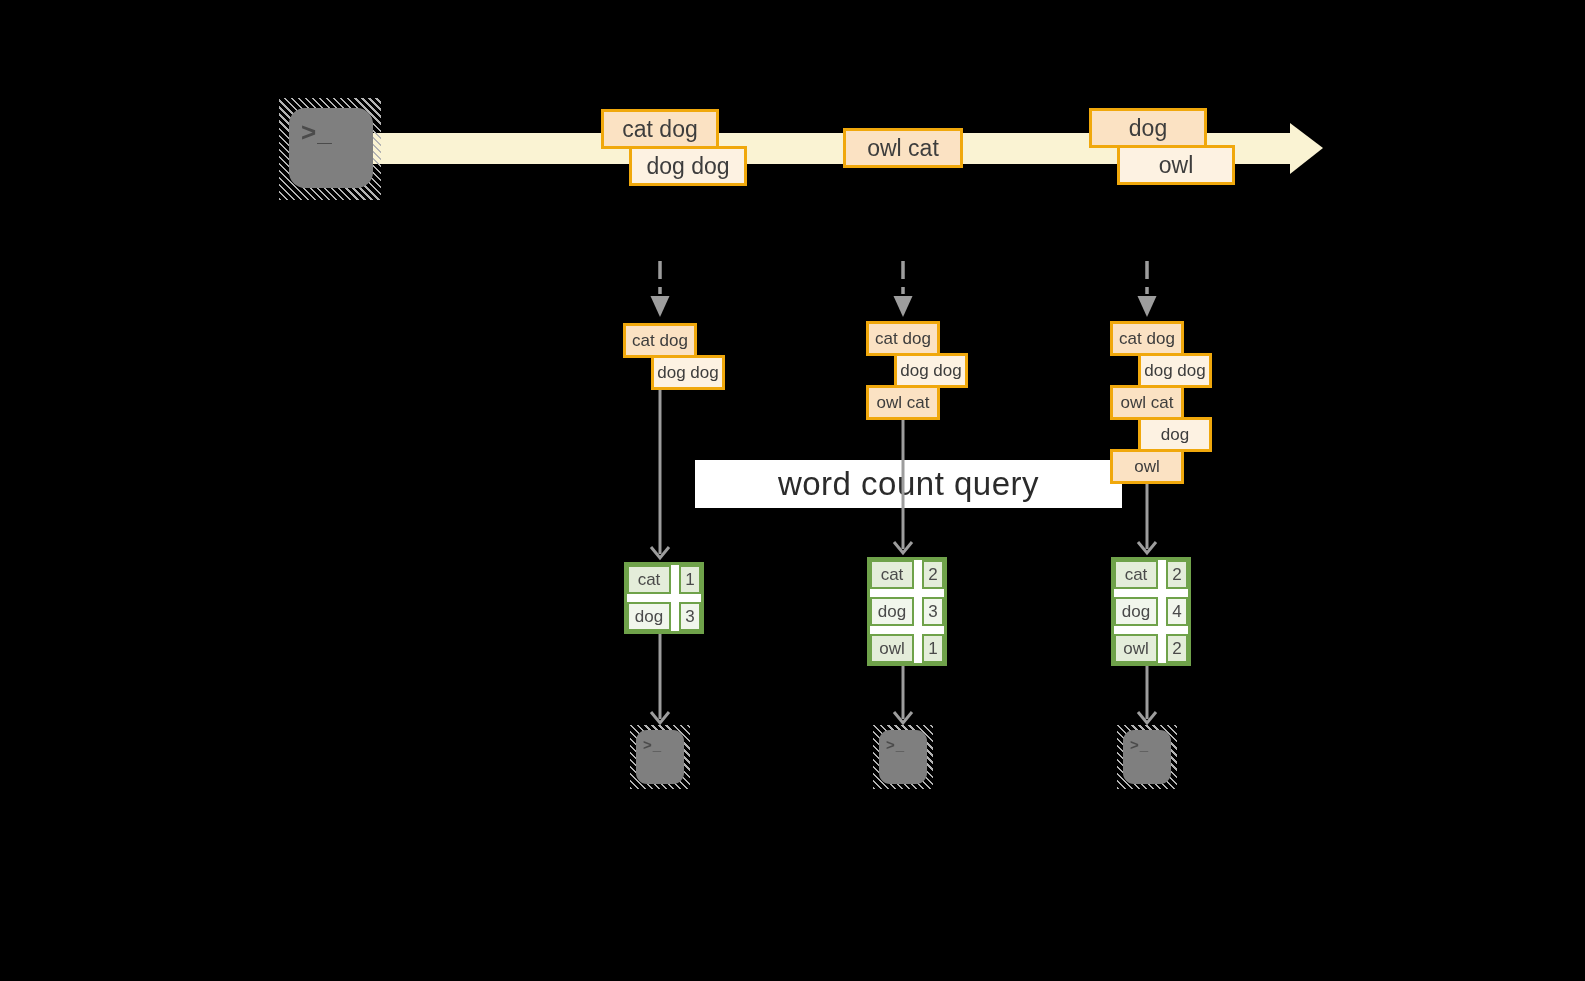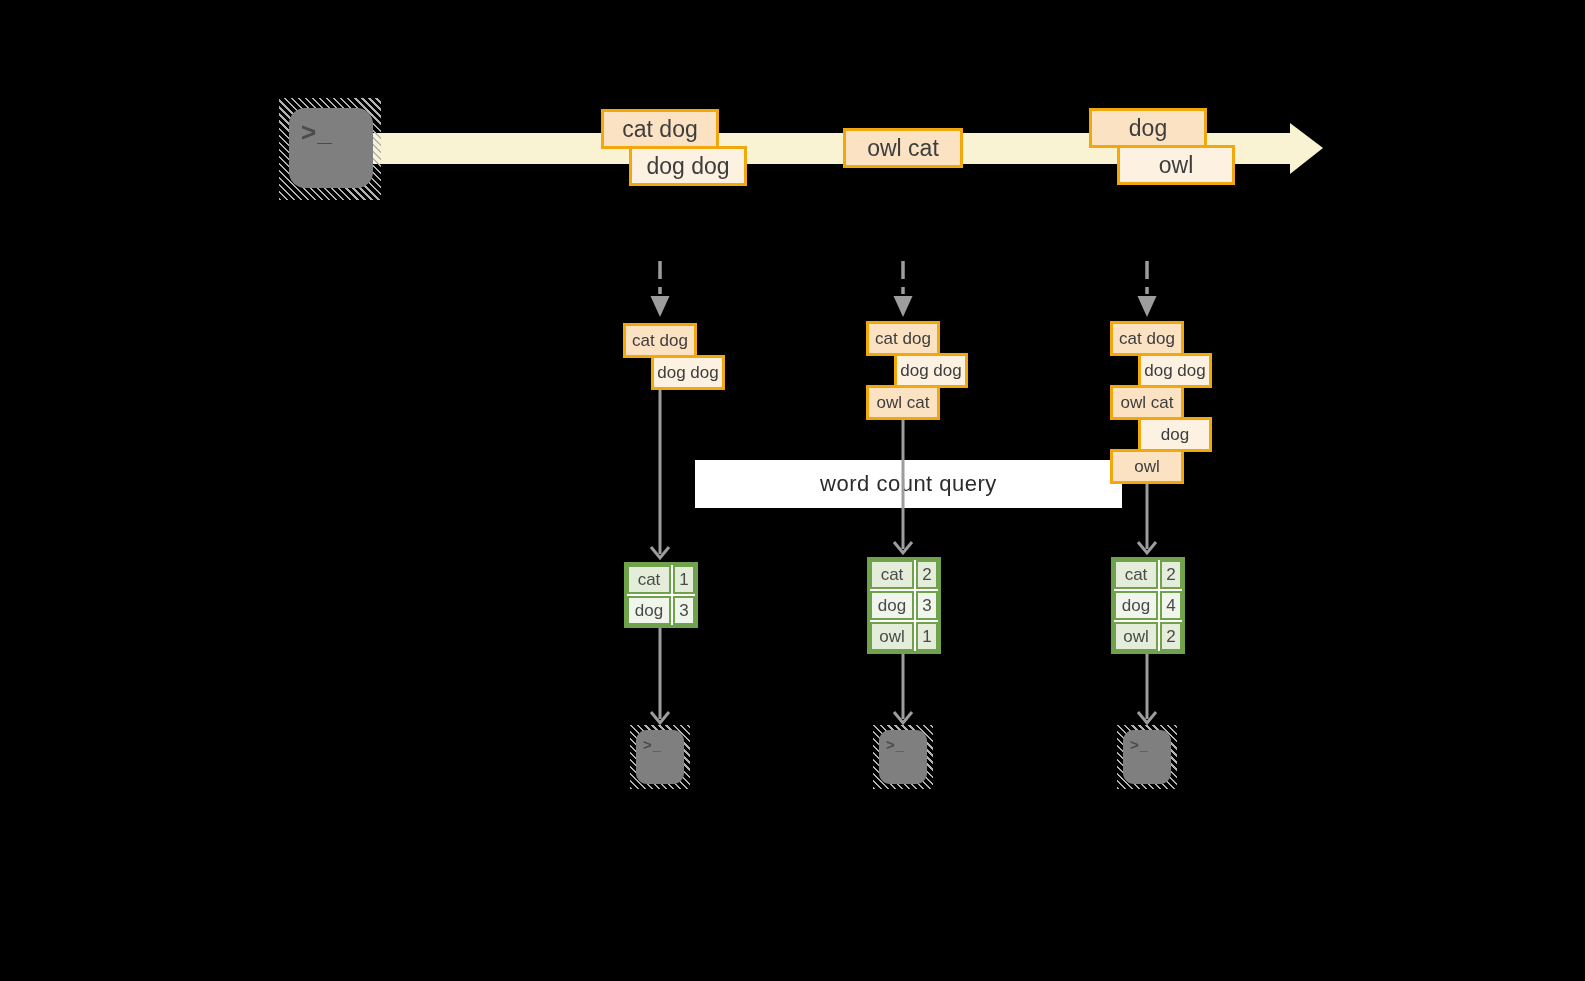--- a/index.html
+++ b/index.html
@@ -21,21 +21,21 @@
     position:relative;width:1585px;height:981px;background:#000;
     overflow:hidden;font-family:"Liberation Sans",sans-serif;
   }
   .layer{position:absolute;left:0;top:0;z-index:3;pointer-events:none;}
 
   
   .querybox{
     position:absolute;left:695px;top:460px;width:427px;height:48px;
     background:#ffffff;z-index:2;display:flex;align-items:center;justify-content:center;
   }
-  .querybox span{font-size:22px;color:#2b2b2b;letter-spacing:.5px;}
+  .querybox span{font-size:33px;color:#2b2b2b;letter-spacing:.5px;}
 
   
   .term{
     position:absolute;z-index:4;
     background:repeating-linear-gradient(45deg,var(--hatch) 0 1.6px,transparent 1.6px 5px);
   }
   .term-inner{
     position:absolute;background:var(--termgray);
   }
   .term-inner.big{left:10px;top:10px;width:84px;height:80px;border-radius:16px;}
@@ -55,21 +55,21 @@
   .srec{width:118px;height:40px;font-size:23px;}
   .srec.wide{width:120px;}
   .krec{width:74px;height:35px;font-size:17px;}
   .fa{background:var(--peach);}
   .fb{background:var(--cream);margin-left:28px;}
 
   
   .ctable{
     position:absolute;z-index:4;box-sizing:border-box;
     border:3px solid var(--green);background:#fff;
-    display:grid;grid-template-columns:44px 22px;gap:2px;
+    display:grid;grid-template-columns:44px 22px;gap:8px;
   }
   .cell{
     box-sizing:border-box;border:2px solid var(--green);height:29px;
     display:flex;align-items:center;justify-content:center;
     font-size:17px;color:#4a4a4a;
   }
   .ga{background:var(--gtint);}
   .gb{background:var(--glight);}
 </style>
 </head>

